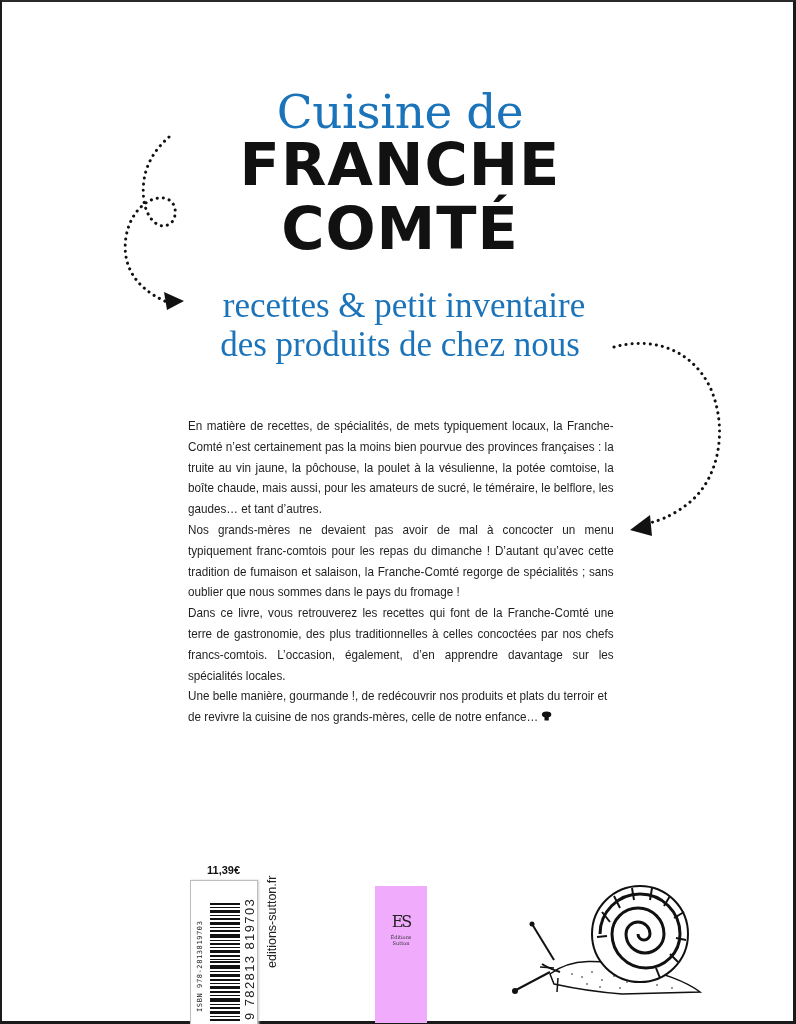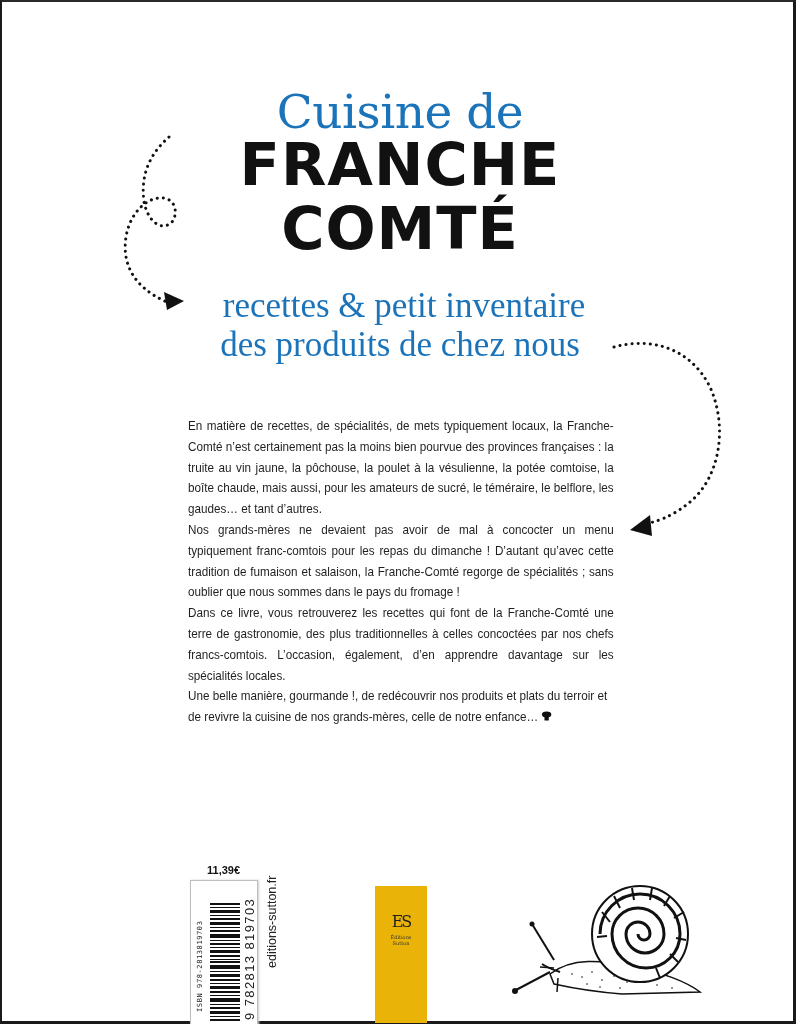--- a/index.html
+++ b/index.html
@@ -68,21 +68,21 @@
     white-space: nowrap; letter-spacing: 1.4px;
   }
   .website {
     position: absolute; left: 263px; top: 966px;
     transform: rotate(-90deg); transform-origin: left top;
     font-family: "Liberation Sans", sans-serif; font-size: 12.5px; color: #222;
     white-space: nowrap;
   }
   .publisher {
     position: absolute; left: 373px; top: 884px; width: 52px; height: 137px;
-    background: #eab308;
+    background: #f0abfc;
   }
   .publisher .es {
     position: absolute; left: 0; width: 52px; top: 26px; text-align: center;
     font-family: "DejaVu Serif", serif; font-size: 16px; color: #222;
     letter-spacing: -2px;
   }
   .publisher .pname {
     position: absolute; left: 0; width: 52px; top: 48px; text-align: center;
     font-family: "DejaVu Serif", serif; font-size: 5px; line-height: 6px; color: #333;
   }

